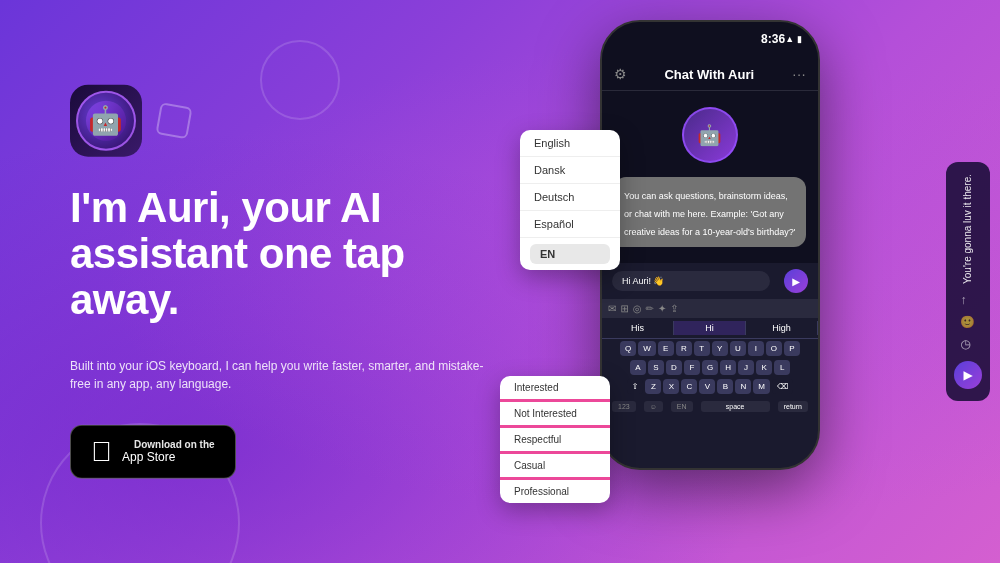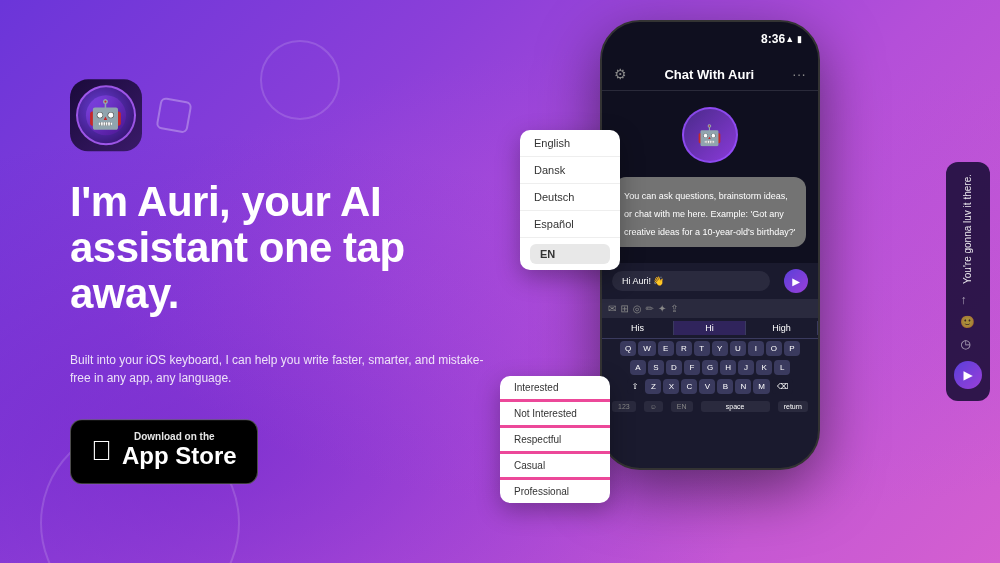--- a/index.html
+++ b/index.html
@@ -127,22 +127,22 @@
 
     .btn-small-text {
       font-size: 10px;
       font-weight: 700;
       color: rgba(255,255,255,0.9);
       line-height: 1;
       padding-left: 12px;
     }
 
     .btn-large-text {
-      font-size: 24px;
-      font-weight: 700;
+      font-size: 12px;
+      font-weight: 400;
       line-height: 1.2;
     }
 
     
     .right-content {
       position: absolute;
       right: 0;
       top: 0;
       width: 520px;
       height: 100%;

